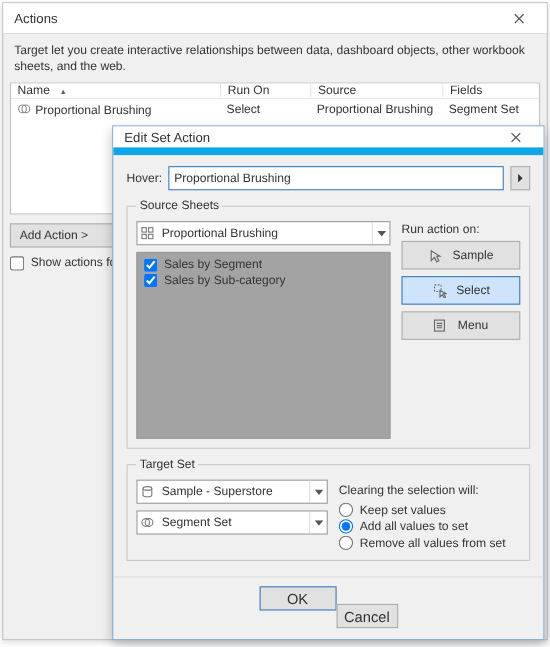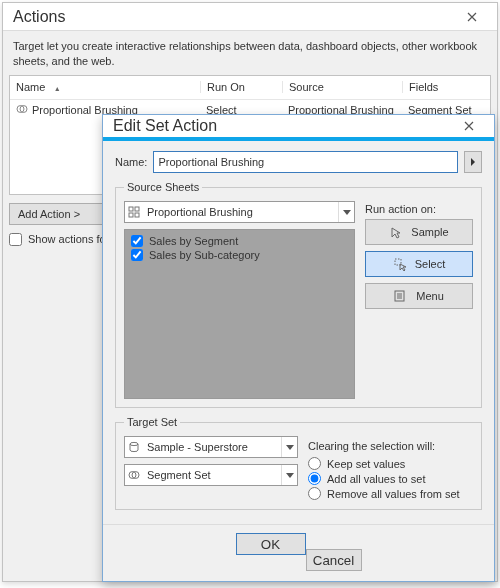--- a/index.html
+++ b/index.html
@@ -4,29 +4,29 @@
 <style>
 * { box-sizing: border-box; font-family: "Segoe UI", Tahoma, Arial, sans-serif; }
 body { margin: 0; width: 500px; height: 588px; background: #fff; font-size: 11px; overflow: hidden; position: relative; }
 
 
 .dlg-actions {
   position: absolute; left: 2px; top: 2px; width: 496px; height: 580px;
   border: 1px solid #c2c2c2; background: #f0f0f0; box-shadow: 0 2px 6px rgba(0,0,0,.15);
 }
 .titlebar { background: #fff; height: 28px; display: flex; align-items: center; justify-content: space-between; padding: 0 8px 0 10px; border-bottom: 1px solid #dcdcdc; }
-.titlebar .ttl { font-size: 16px; color: #333; }
+.titlebar .ttl { font-size: 12px; color: #333; }
 .titlebar .close { width: 34px; height: 20px; display: flex; align-items: center; justify-content: center; color: #555; cursor: pointer; }
 .close svg { width: 10px; height: 10px; display: block; }
 .dlg-actions .desc { padding: 8px 10px 6px; color: #333; line-height: 1.35; }
 .dlg-actions .grid-head, .dlg-actions .grid-row {
   display: grid; grid-template-columns: 190px 82px 120px 1fr; align-items: center;
 }
 .dlg-actions .grid-box { margin: 0 6px; border: 1px solid #c2c2c2; background: #fff; height: 120px; }
-.dlg-actions .grid-head { background: #fff; height: 24px; border-bottom: 1px solid #e6e6e6; font-size: 11px; color: #333; }
+.dlg-actions .grid-head { background: #fff; height: 14px; border-bottom: 1px solid #e6e6e6; font-size: 11px; color: #333; }
 .dlg-actions .grid-head > div { padding: 0 6px; position: relative; }
 .dlg-actions .grid-head > div + div { border-left: 1px solid #e6e6e6; }
 .sort-ind { font-size: 8px; color: #666; margin-left: 10px; }
 .dlg-actions .grid-row { height: 20px; font-size: 11px; color: #333; }
 .dlg-actions .grid-row > div { padding: 0 6px; }
 .dlg-actions .row-icon { display:inline-flex; width:12px; height:12px; align-items:center; justify-content:center; color:#666; margin-right:4px; vertical-align:-1px; }
 
 .below { padding: 8px 6px 6px; display:flex; flex-direction:column; gap:8px; }
 .btn {
   font-size: 11px; color: #333; background: #e1e1e1; border: 1px solid #adadad; padding: 3px 8px; cursor: pointer;
@@ -35,21 +35,21 @@
 .addbtn { min-width: 82px; height: 22px; }
 .chk { display:flex; align-items:center; gap:6px; color:#333; }
 .chk input { margin:0; }
 
 
 .dlg-edit {
   position: absolute; left: 102px; top: 114px; width: 393px; height: 468px;
   border: 1px solid #7ca9d6; background: #f0f0f0; box-shadow: 0 4px 10px rgba(0,0,0,.25);
   display:flex; flex-direction:column;
 }
-.dlg-edit .titlebar { height: 26px; background: #fff; border-bottom: 4px solid #0ea5e9; }
+.dlg-edit .titlebar { height: 26px; background: #fff; border-bottom: 7px solid #0ea5e9; }
 .dlg-edit .content { padding: 10px 12px 0; flex:1; }
 .row-name { display:flex; align-items:center; gap:6px; margin-bottom:8px; }
 .row-name label { color:#333; }
 .input-name {
   flex:1; height: 22px; border: 1px solid #3a7bbd; padding: 2px 4px; font-size: 11px; color: #333; background:#fff;
 }
 .more-btn { width: 18px; height: 22px; display:flex; align-items:center; justify-content:center; background:#e1e1e1; border:1px solid #adadad; cursor:pointer; }
 .more-btn svg { width:6px; height:8px; }
 
 fieldset { border:1px solid #c9c9c9; margin:0 0 8px 0; padding:8px 8px 8px 8px; }
@@ -135,21 +135,21 @@
     <span class="ttl">Edit Set Action</span>
     <span class="close">
       <svg viewBox="0 0 10 10">
           <path d="M1 1 L9 9 M9 1 L1 9" stroke="currentColor" stroke-width="1.2"></path>
         </svg>
     </span>
   </div>
   <div class="content">
 
     <div class="row-name">
-      <label>Name:</label>
+      <label>Hover:</label>
       <input class="input-name" type="text" value="Proportional Brushing" style="">
       <div class="more-btn">
         <svg viewBox="0 0 6 8">
             <path d="M1 0 L5 4 L1 8 Z" fill="#333"></path>
           </svg>
       </div>
     </div>
 
     <fieldset>
       <legend>Source Sheets</legend>

